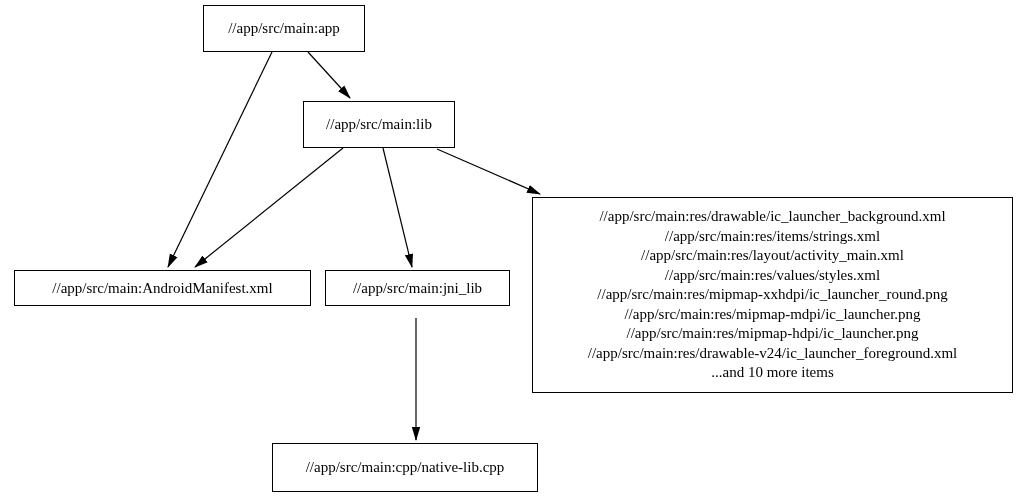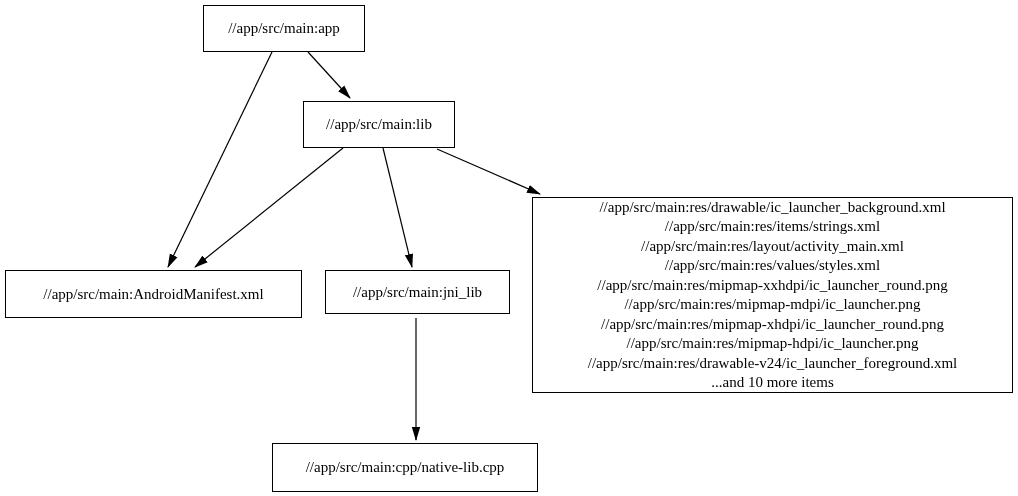--- a/index.html
+++ b/index.html
@@ -31,22 +31,22 @@
     display: flex;
     align-items: center;
     justify-content: center;
     text-align: center;
     font-size: 15px;
     line-height: 19px;
     white-space: nowrap;
   }
   .node-app        { left: 203px; top: 5px;   width: 162px; height: 47px; }
   .node-lib        { left: 303px; top: 101px; width: 152px; height: 47px; }
-  .node-manifest   { left: 5px;   top: 270px; width: 297px; height: 48px; }
-  .node-jni-lib    { left: 325px; top: 270px; width: 185px; height: 44px; }
+  .node-manifest   { left: 14px;   top: 270px; width: 297px; height: 36px; }
+  .node-jni-lib    { left: 325px; top: 270px; width: 185px; height: 36px; }
   .node-native-lib { left: 272px; top: 443px; width: 266px; height: 49px; }
   .node-resources  {
     left: 532px; top: 197px; width: 481px; height: 196px;
     flex-direction: column;
     line-height: 19.5px;
   }
   .res-line {
     display: block;
   }
 </style>
@@ -85,21 +85,20 @@
     <span>//app/src/main:jni_lib</span>
   </div>
 
   <div class="node node-resources">
     <span class="res-line">//app/src/main:res/drawable/ic_launcher_background.xml</span>
     <span class="res-line">//app/src/main:res/items/strings.xml</span>
     <span class="res-line">//app/src/main:res/layout/activity_main.xml</span>
     <span class="res-line">//app/src/main:res/values/styles.xml</span>
     <span class="res-line">//app/src/main:res/mipmap-xxhdpi/ic_launcher_round.png</span>
     <span class="res-line">//app/src/main:res/mipmap-mdpi/ic_launcher.png</span>
-    <span class="res-line">//app/src/main:res/mipmap-xhdpi/ic_launcher_round.png</span>
     <span class="res-line">//app/src/main:res/mipmap-hdpi/ic_launcher.png</span>
     <span class="res-line">//app/src/main:res/drawable-v24/ic_launcher_foreground.xml</span>
     <span class="res-line">...and 10 more items</span>
   </div>
 
   <div class="node node-native-lib">
     <span>//app/src/main:cpp/native-lib.cpp</span>
   </div>
 
 </div>

